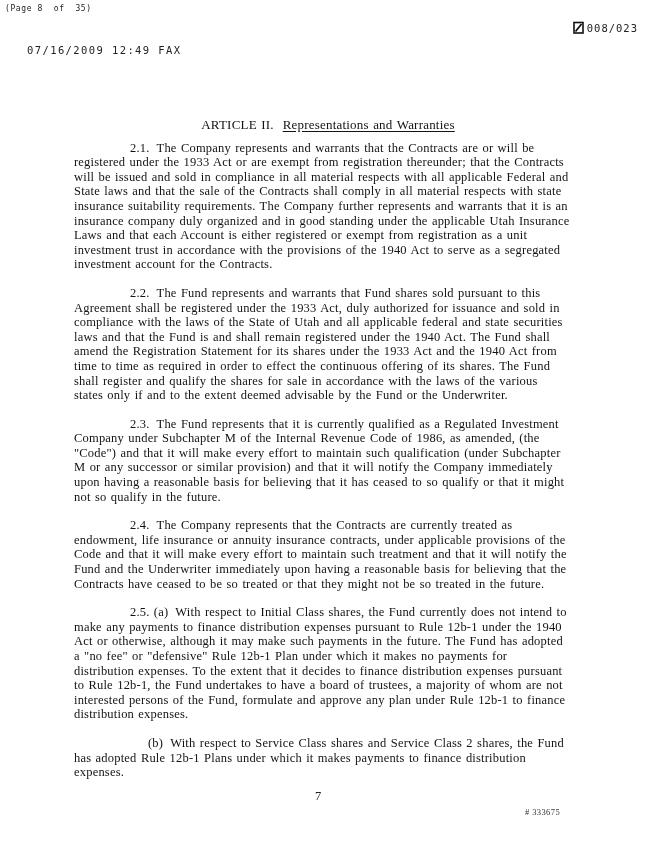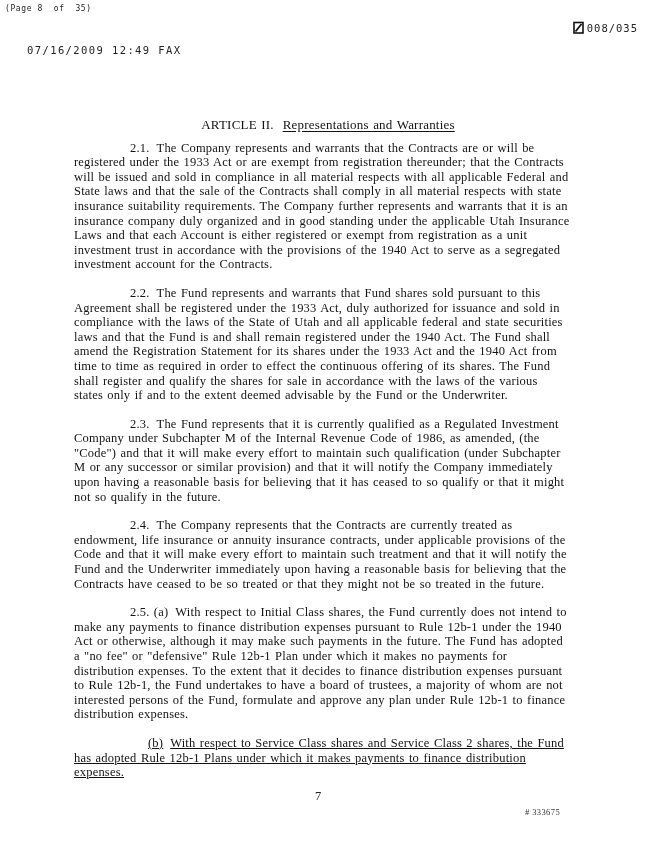--- a/index.html
+++ b/index.html
@@ -64,21 +64,20 @@
     text-decoration: underline;
     text-underline-offset: 2px;
   }
   p.para {
     margin: 0 12px 14px 0;
     text-indent: 56px;
     text-align: left;
   }
   p.para-sub {
     text-indent: 74px;
-    text-decoration: underline;
   }
   .plabel { margin-right: 7px; }
   
   .page-number {
     position: absolute;
     left: 0; top: 789px;
     width: 636px;
     text-align: center;
     font-size: 12.5px;
     color: #222;
@@ -99,21 +98,21 @@
 
   <div class="fax-pageinfo">(Page 8  of  35)</div>
   <div class="fax-datetime">07/16/2009 12:49 FAX</div>
   <div class="fax-counter">
     <span>
       <svg width="11" height="13" viewBox="0 0 11 13">
         <rect x="1" y="1.5" width="9" height="10.5" fill="#fff" stroke="#111" stroke-width="1.6"></rect>
         <line x1="2.5" y1="10.5" x2="8.5" y2="3" stroke="#111" stroke-width="1.8"></line>
       </svg>
     </span>
-    <span>008/035</span>
+    <span>008/023</span>
   </div>
 
   <div class="doc">
 
     <div class="doc-title">
       <span>ARTICLE II.</span>&nbsp;
       <span class="underlined">Representations and Warranties</span>
     </div>
 
     <p class="para">

